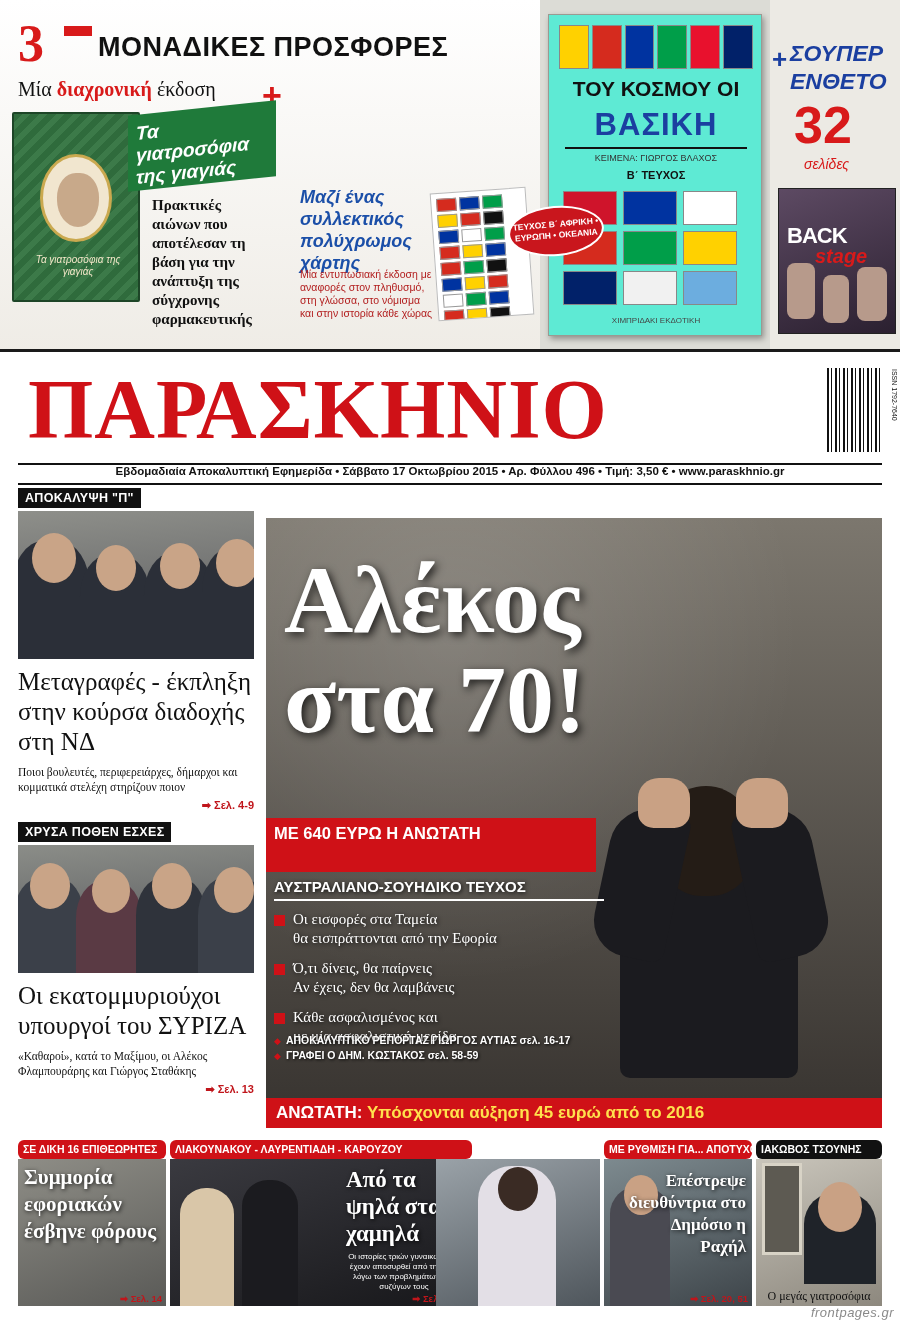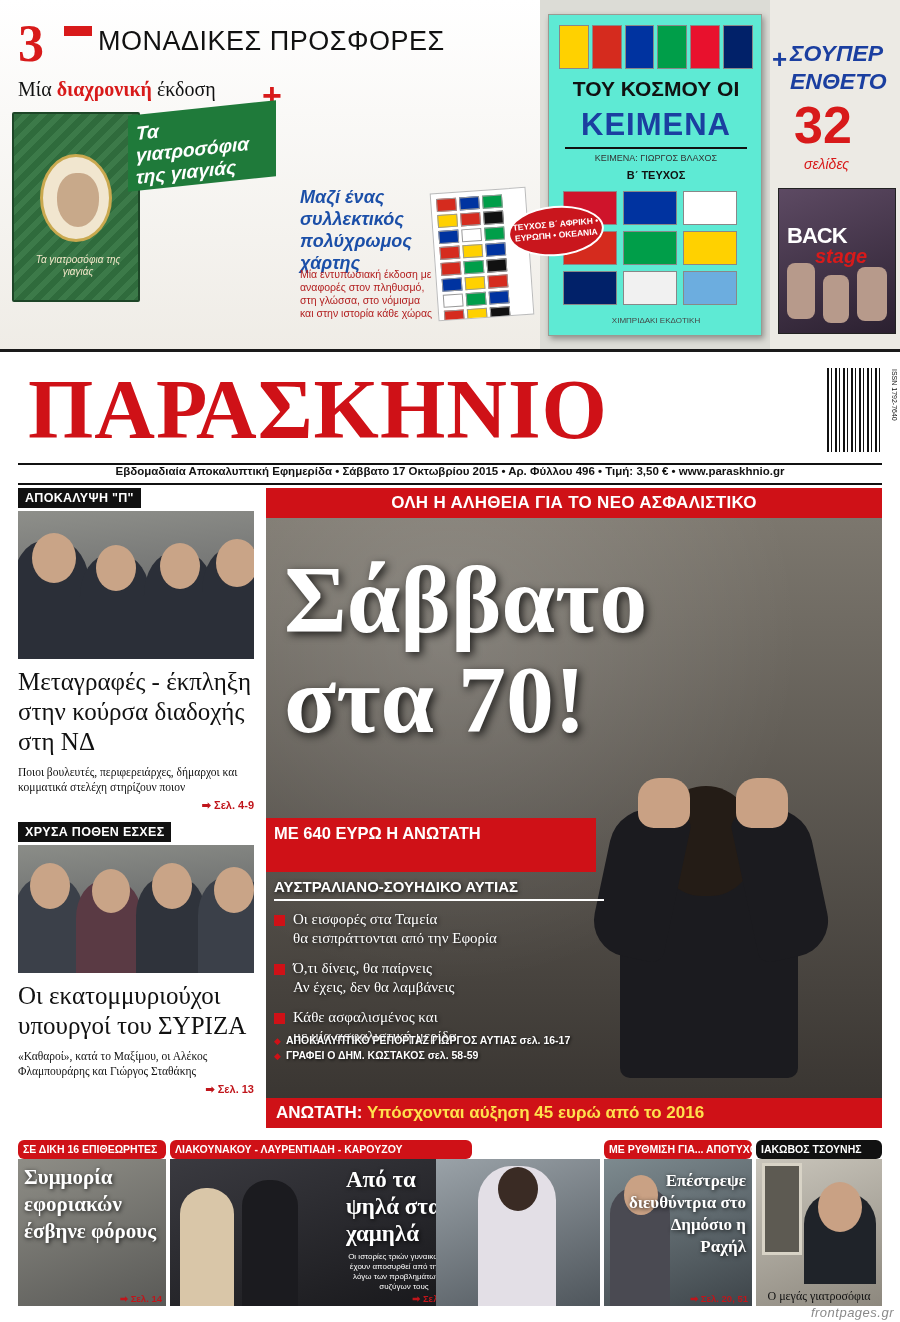--- a/index.html
+++ b/index.html
@@ -28,22 +28,22 @@
     position: absolute; left: 18px; top: 20px;
     width: 50px; height: 50px;
     color: #d81a1a; font-size: 52px; font-weight: bold; line-height: 48px;
     font-family: "Liberation Serif", serif;
   }
   .promo-num-bar {
     position: absolute; left: 64px; top: 26px; width: 28px; height: 10px;
     background: #d81a1a;
   }
   .promo-title {
-    position: absolute; left: 98px; top: 26px;
-    font-size: 27px; font-weight: normal; color: #111;
+    position: absolute; left: 98px; top: 32px;
+    font-size: 27px; font-weight: bold; color: #111;
     letter-spacing: 0.5px;
   }
   .promo-sub {
     position: absolute; left: 18px; top: 78px;
     font-size: 20px; color: #111; font-family: "Liberation Serif", serif;
   }
   .promo-sub b { color: #d81a1a; }
   .promo-plus {
     position: absolute; left: 262px; top: 76px;
     font-size: 34px; color: #d81a1a; font-weight: bold;
@@ -383,20 +383,21 @@
         <div class="oval">
             <div class="face"></div>
           </div>
         <div class="bt">Τα γιατροσόφια της γιαγιάς</div>
       </div>
 
       <div class="gy-banner">
         <span>Τα γιατροσόφια της γιαγιάς</span>
       </div>
 
+      <div class="promo-body1">Πρακτικές αιώνων που αποτέλεσαν τη βάση για την ανάπτυξη της σύγχρονης φαρμακευτικής</div>
       <div class="promo-body2">Μαζί ένας συλλεκτικός πολύχρωμος χάρτης</div>
       <div class="promo-body3">Μία εντυπωσιακή έκδοση με αναφορές στον πληθυσμό, στη γλώσσα, στο νόμισμα και στην ιστορία κάθε χώρας</div>
 
       <div class="flagsheet">
         <div class="row">
           <div class="fg" style="background:#d52b1e"></div>
           <div class="fg" style="background:#0033a0"></div>
           <div class="fg" style="background:#009e49"></div>
           <div class="fg" style="background:#ffd100"></div>
           <div class="fg" style="background:#d52b1e"></div>
@@ -427,21 +428,21 @@
       <div class="bookwhite">
         <div class="flagstrip">
           <div style="background:#ffd100"></div>
           <div style="background:#d52b1e"></div>
           <div style="background:#0033a0"></div>
           <div style="background:#009e49"></div>
           <div style="background:#e8112d"></div>
           <div style="background:#012169"></div>
         </div>
         <div class="ttl1">ΤΟΥ ΚΟΣΜΟΥ ΟΙ</div>
-        <div class="ttl2">ΚΕΙΜΕΝΑ</div>
+        <div class="ttl2">ΒΑΣΙΚΗ</div>
         <div class="rule"></div>
         <div class="auth">ΚΕΙΜΕΝΑ: ΓΙΩΡΓΟΣ ΒΛΑΧΟΣ</div>
         <div class="tefx">Β΄ ΤΕΥΧΟΣ</div>
         <div class="grid2">
           <div style="background:#cf142b"></div>
           <div style="background:#0033a0"></div>
           <div style="background:#fff"></div>
           <div style="background:#d52b1e"></div>
           <div style="background:#009e49"></div>
           <div style="background:#ffd100"></div>
@@ -519,41 +520,40 @@
         <div class="lhead">Οι εκατομμυριούχοι υπουργοί του ΣΥΡΙΖΑ</div>
         <div class="lbody">«Καθαροί», κατά το Μαξίμου, οι Αλέκος Φλαμπουράρης και Γιώργος Σταθάκης</div>
         <div class="selref">
           <span class="arrow">➡</span>
           <span>Σελ. 13</span>
         </div>
       </div>
     </div>
 
     <div class="big">
-      <div class="big-red-top">ΟΛΗ Η ΑΛΗΘΕΙΑ ΓΙΑ ΤΟ ΝΕΟ ΑΣΦΑΛΙΣΤΙΚΟ</div>
 
       <div class="big-photo">
         <div class="bp-wall"></div>
         <div class="bp-man">
           <div class="torso"></div>
           <div class="head"></div>
           <div class="armL"></div>
           <div class="armR"></div>
           <div class="handL"></div>
           <div class="handR"></div>
         </div>
 
-        <div class="hl1">Σάββατο</div>
+        <div class="hl1">Αλέκος</div>
         <div class="hl2">στα 70!</div>
 
         <div class="redbar2">
           <div>ΜΕ 640 ΕΥΡΩ Η ΑΝΩΤΑΤΗ</div>
         </div>
 
-        <div class="subwhite">ΑΥΣΤΡΑΛΙΑΝΟ-ΣΟΥΗΔΙΚΟ ΑΥΤΙΑΣ</div>
+        <div class="subwhite">ΑΥΣΤΡΑΛΙΑΝΟ-ΣΟΥΗΔΙΚΟ ΤΕΥΧΟΣ</div>
 
         <div class="bullets">
           <div class="bl">
             <div class="sq"></div>
             <div class="tx" style="white-space:pre-line">Οι εισφορές στα Ταμεία
 θα εισπράττονται από την Εφορία</div>
           </div>
           <div class="bl">
             <div class="sq"></div>
             <div class="tx" style="white-space:pre-line">Ό,τι δίνεις, θα παίρνεις

